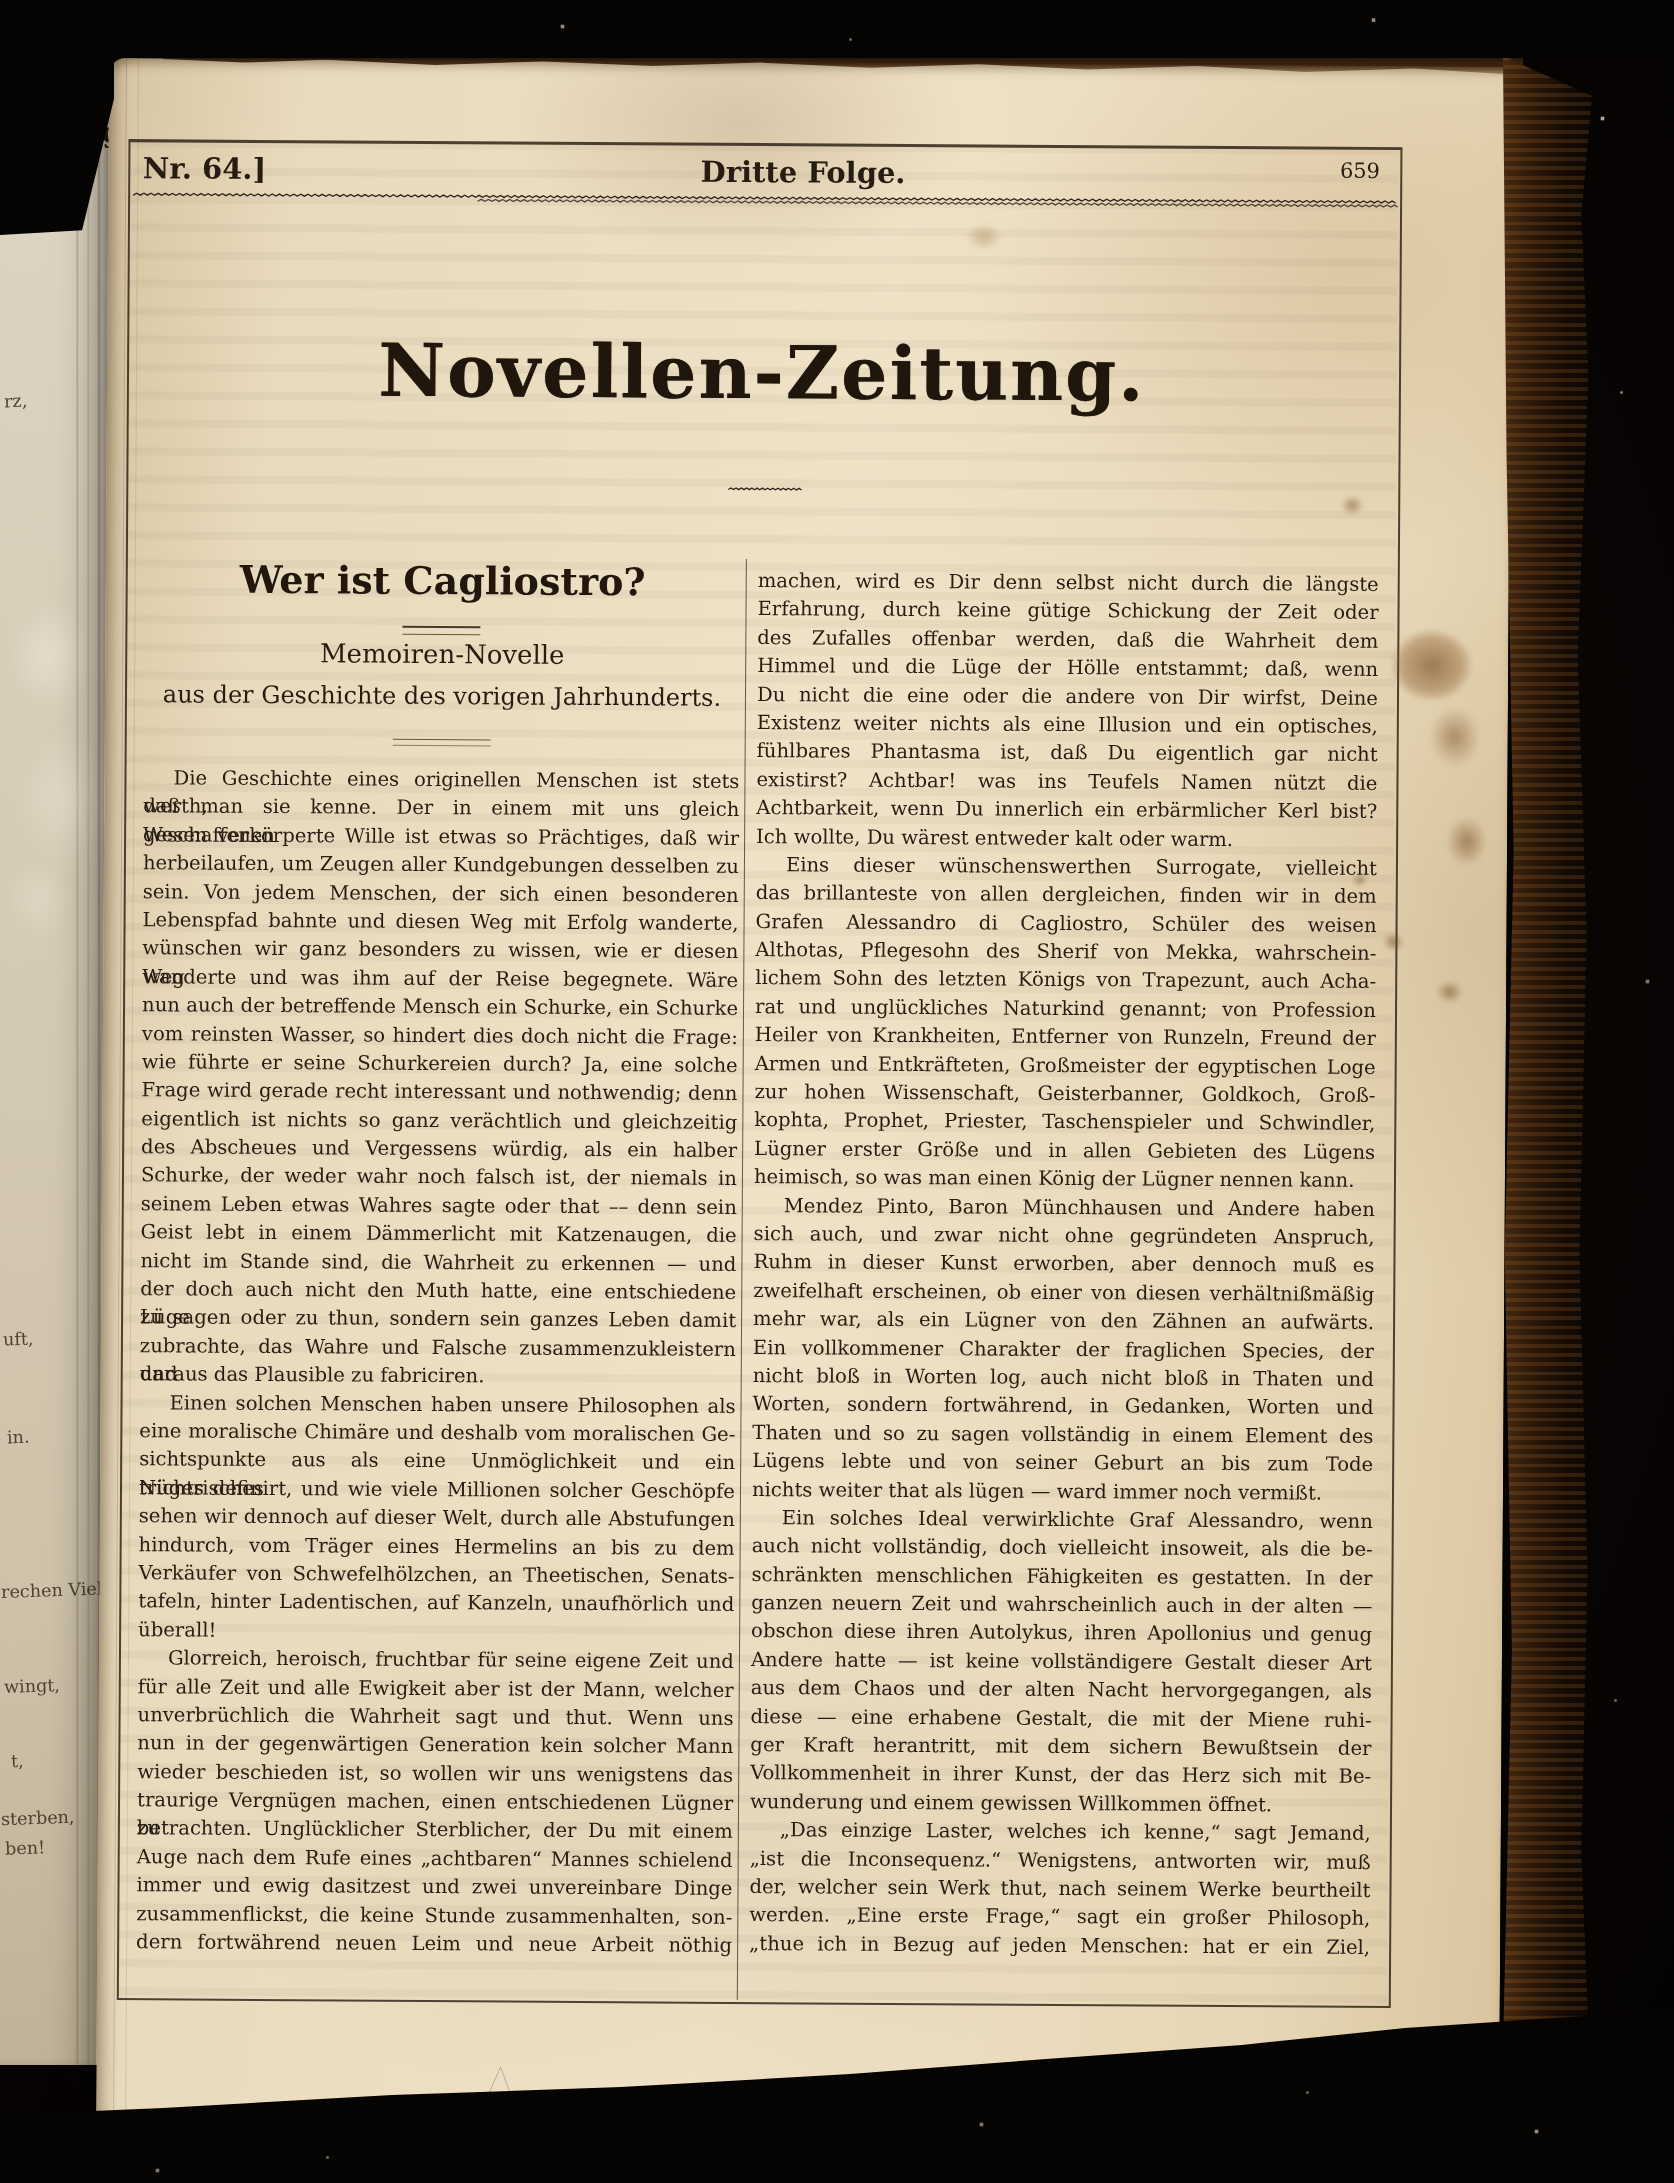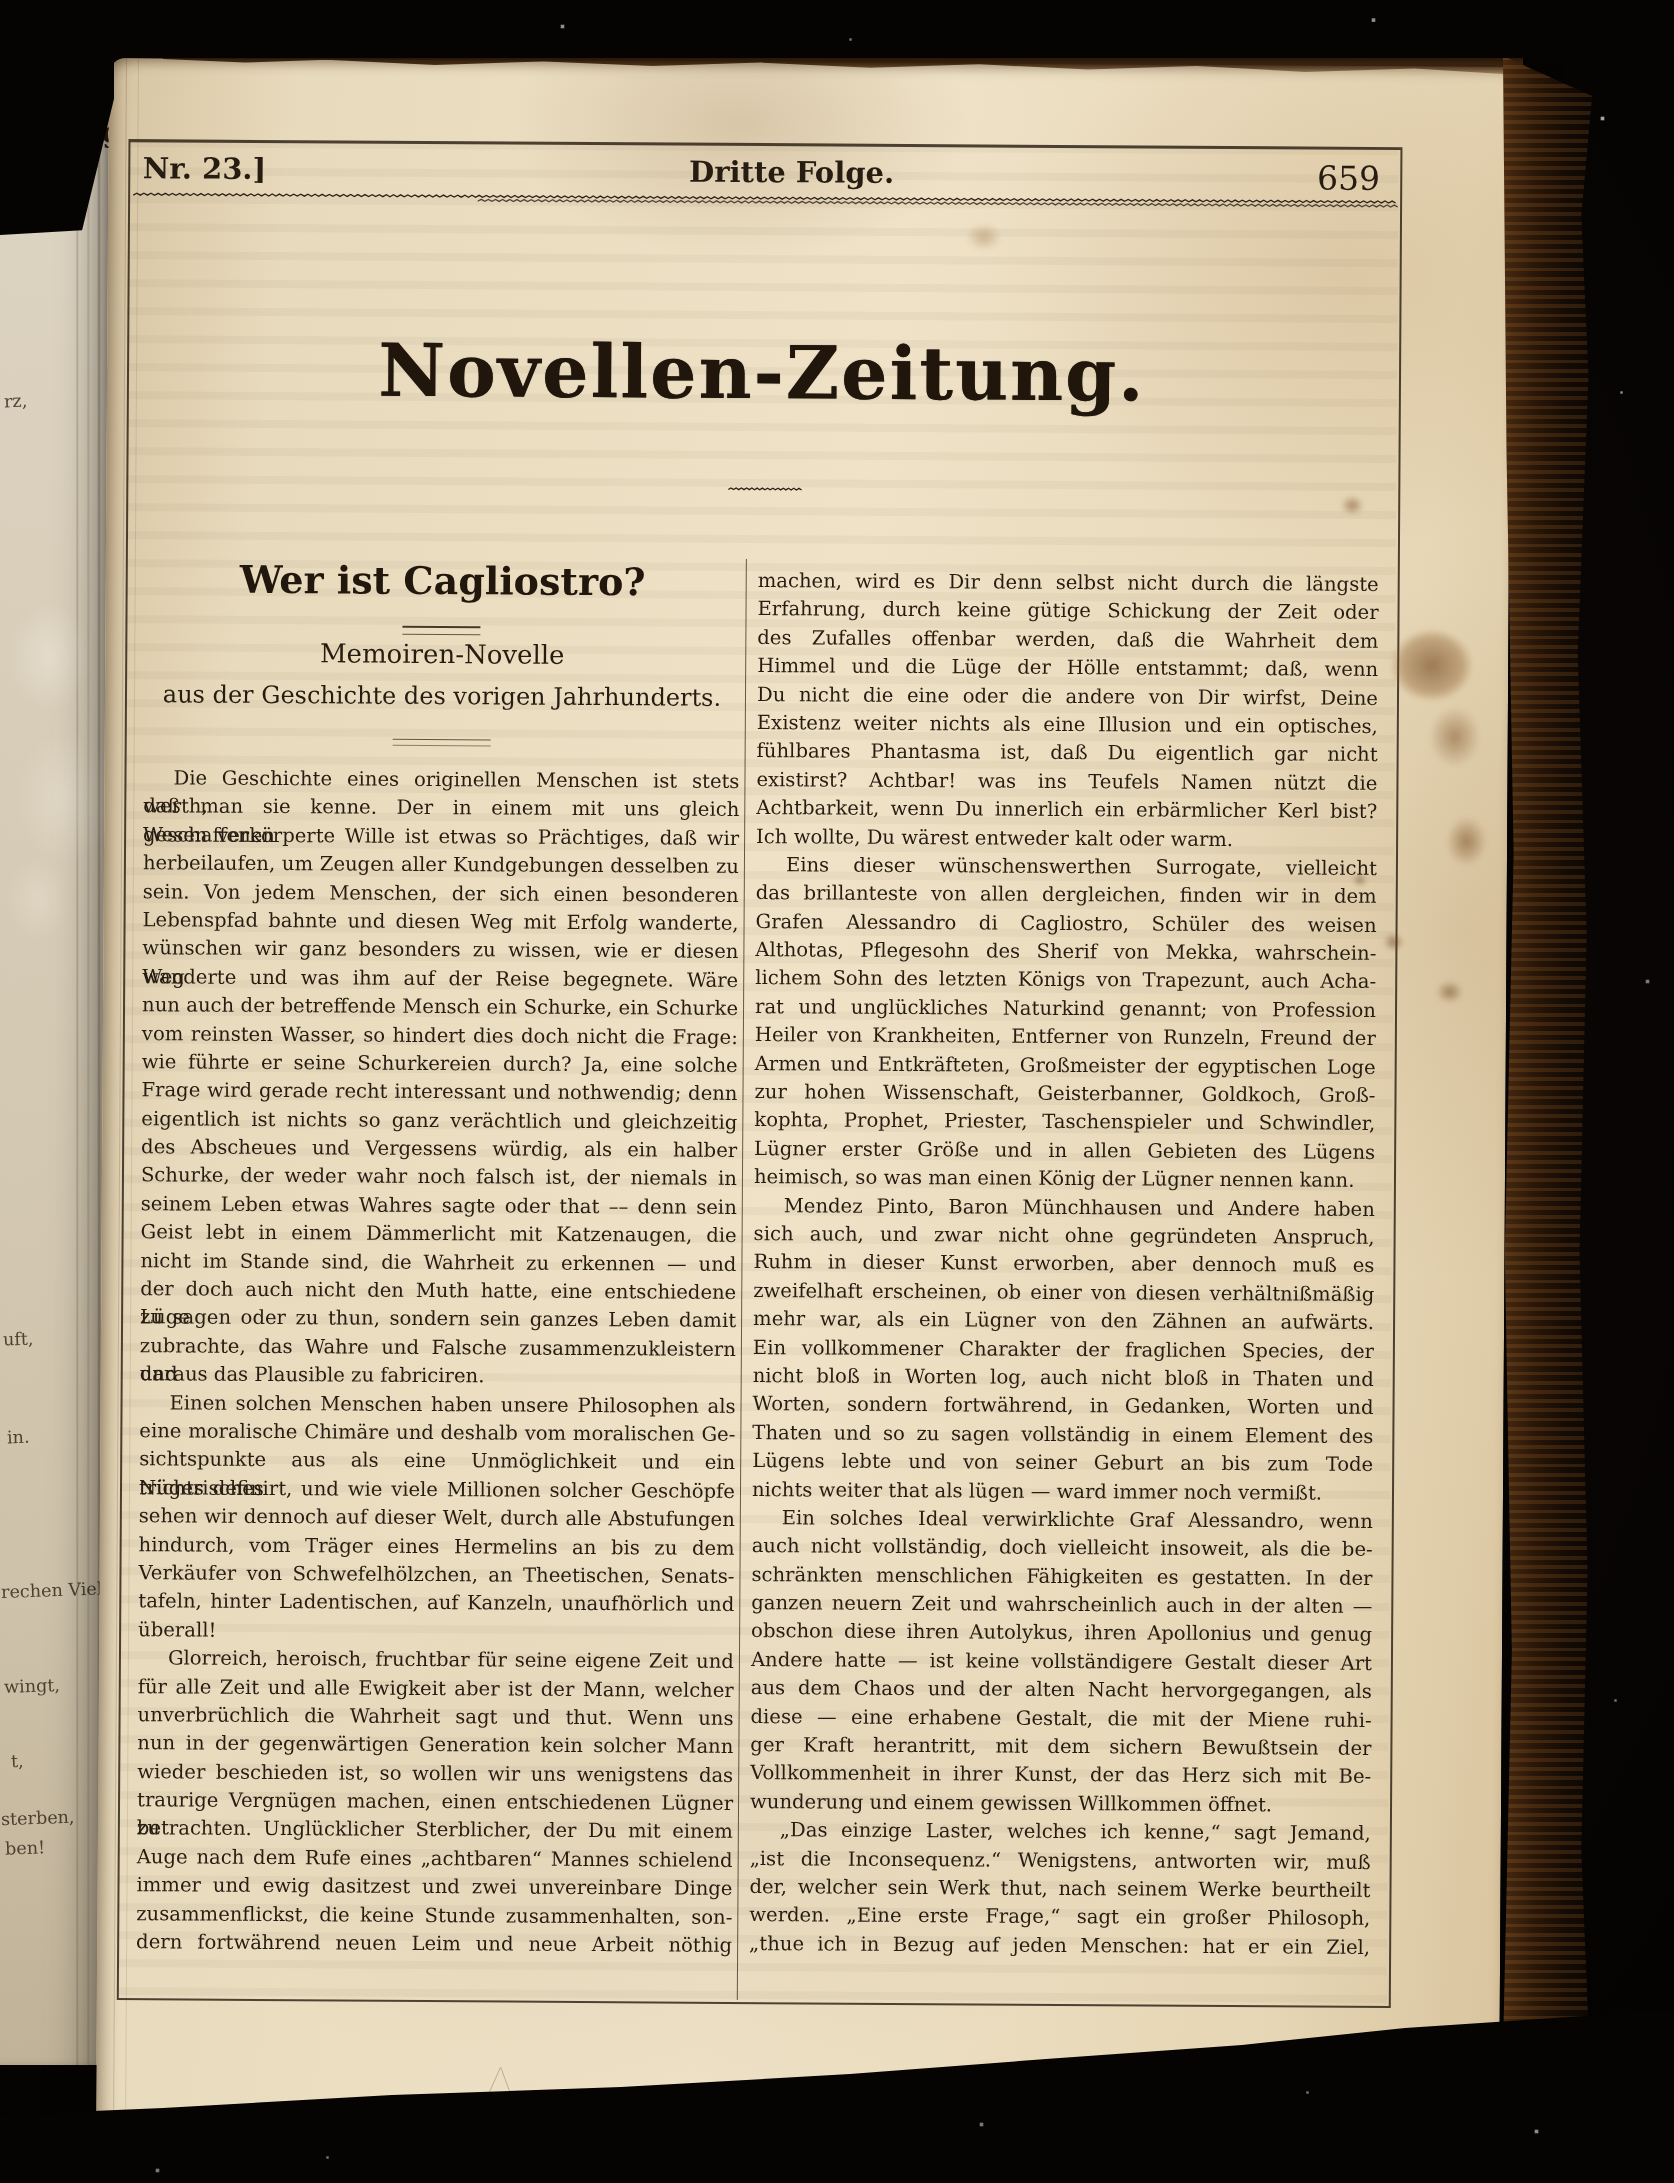--- a/index.html
+++ b/index.html
@@ -48,21 +48,21 @@
   .frame{position:absolute;left:20px;top:81px;width:1270px;height:1856px;
     border:2px solid rgba(42,30,18,.82);border-top-width:3.3px;}
   .ghost-lines{position:absolute;left:20px;top:81px;width:1270px;height:1856px;
     background:repeating-linear-gradient(to bottom, rgba(98,82,60,.055) 0 8.5px, transparent 8.5px 28px);
     filter:blur(0.7px);}
   
   .header-row{position:absolute;left:20px;top:85px;width:1270px;height:52px;
     display:flex;justify-content:space-between;align-items:flex-start;padding-top:7.8px;box-sizing:border-box;}
   .hdr-issue{font-size:29px;font-weight:bold;margin-left:14.4px;}
   .hdr-series{font-size:29px;font-weight:bold;}
-  .hdr-page{font-size:33px;margin-right:18.3px;font-family:"DejaVu Serif",serif;}
+  .hdr-page{font-size:21px;margin-right:18.3px;font-family:"DejaVu Serif",serif;}
   .zz-header{position:absolute;left:20px;top:135px;}
   .zz-header2{position:absolute;left:366px;top:139px;opacity:.8;}
   
   .masthead{position:absolute;left:20px;top:267px;width:1270px;text-align:center;
     font-size:73px;font-weight:bold;letter-spacing:2px;color:#20160c;
     text-shadow:0 0 0.7px rgba(32,22,12,.8);}
   .title-divider{position:absolute;left:622px;top:426px;}
   
   .art-heading{position:absolute;left:39px;top:498px;width:596px;text-align:center;
     font-size:38px;font-weight:bold;color:#21170d;}
@@ -145,21 +145,21 @@
       </div>
   </div>
 
   <div class="page">
     <div class="fold-line" style="left:17px;"></div>
     <div class="fold-line" style="left:29px;opacity:.6;"></div>
     <div class="ghost-lines"></div>
     <div class="frame"></div>
 
     <div class="header-row">
-      <span class="hdr-issue">Nr. 23.]</span>
+      <span class="hdr-issue">Nr. 64.]</span>
       <span class="hdr-series">Dritte Folge.</span>
       <span class="hdr-page">659</span>
     </div>
     <svg class="zz zz-header" width="1270" height="5.2" viewBox="0 0 1943 8">
         <path d="M0 3 l5.5 -3 l5.5 3 l5.5 -3 l5.5 3 l5.5 -3 l5.5 3 l5.5 -3 l5.5 3 l5.5 -3 l5.5 3 l5.5 -3 l5.5 3 l5.5 -3 l5.5 3 l5.5 -3 l5.5 3 l5.5 -3 l5.5 3 l5.5 -3 l5.5 3 l5.5 -3 l5.5 3 l5.5 -3 l5.5 3 l5.5 -3 l5.5 3 l5.5 -3 l5.5 3 l5.5 -3 l5.5 3 l5.5 -3 l5.5 3 l5.5 -3 l5.5 3 l5.5 -3 l5.5 3 l5.5 -3 l5.5 3 l5.5 -3 l5.5 3 l5.5 -3 l5.5 3 l5.5 -3 l5.5 3 l5.5 -3 l5.5 3 l5.5 -3 l5.5 3 l5.5 -3 l5.5 3 l5.5 -3 l5.5 3 l5.5 -3 l5.5 3 l5.5 -3 l5.5 3 l5.5 -3 l5.5 3 l5.5 -3 l5.5 3 l5.5 -3 l5.5 3 l5.5 -3 l5.5 3 l5.5 -3 l5.5 3 l5.5 -3 l5.5 3 l5.5 -3 l5.5 3 l5.5 -3 l5.5 3 l5.5 -3 l5.5 3 l5.5 -3 l5.5 3 l5.5 -3 l5.5 3 l5.5 -3 l5.5 3 l5.5 -3 l5.5 3 l5.5 -3 l5.5 3 l5.5 -3 l5.5 3 l5.5 -3 l5.5 3 l5.5 -3 l5.5 3 l5.5 -3 l5.5 3 l5.5 -3 l5.5 3 l5.5 -3 l5.5 3 l5.5 -3 l5.5 3 l5.5 -3 l5.5 3 l5.5 -3 l5.5 3 l5.5 -3 l5.5 3 l5.5 -3 l5.5 3 l5.5 -3 l5.5 3 l5.5 -3 l5.5 3 l5.5 -3 l5.5 3 l5.5 -3 l5.5 3 l5.5 -3 l5.5 3 l5.5 -3 l5.5 3 l5.5 -3 l5.5 3 l5.5 -3 l5.5 3 l5.5 -3 l5.5 3 l5.5 -3 l5.5 3 l5.5 -3 l5.5 3 l5.5 -3 l5.5 3 l5.5 -3 l5.5 3 l5.5 -3 l5.5 3 l5.5 -3 l5.5 3 l5.5 -3 l5.5 3 l5.5 -3 l5.5 3 l5.5 -3 l5.5 3 l5.5 -3 l5.5 3 l5.5 -3 l5.5 3 l5.5 -3 l5.5 3 l5.5 -3 l5.5 3 l5.5 -3 l5.5 3 l5.5 -3 l5.5 3 l5.5 -3 l5.5 3 l5.5 -3 l5.5 3 l5.5 -3 l5.5 3 l5.5 -3 l5.5 3 l5.5 -3 l5.5 3 l5.5 -3 l5.5 3 l5.5 -3 l5.5 3 l5.5 -3 l5.5 3 l5.5 -3 l5.5 3 l5.5 -3 l5.5 3 l5.5 -3 l5.5 3 l5.5 -3 l5.5 3 l5.5 -3 l5.5 3 l5.5 -3 l5.5 3 l5.5 -3 l5.5 3 l5.5 -3 l5.5 3 l5.5 -3 l5.5 3 l5.5 -3 l5.5 3 l5.5 -3 l5.5 3 l5.5 -3 l5.5 3 l5.5 -3 l5.5 3 l5.5 -3 l5.5 3 l5.5 -3 l5.5 3 l5.5 -3 l5.5 3 l5.5 -3 l5.5 3 l5.5 -3 l5.5 3 l5.5 -3 l5.5 3 l5.5 -3 l5.5 3 l5.5 -3 l5.5 3 l5.5 -3 l5.5 3 l5.5 -3 l5.5 3 l5.5 -3 l5.5 3 l5.5 -3 l5.5 3 l5.5 -3 l5.5 3 l5.5 -3 l5.5 3 l5.5 -3 l5.5 3 l5.5 -3 l5.5 3 l5.5 -3 l5.5 3 l5.5 -3 l5.5 3 l5.5 -3 l5.5 3 l5.5 -3 l5.5 3 l5.5 -3 l5.5 3 l5.5 -3 l5.5 3 l5.5 -3 l5.5 3 l5.5 -3 l5.5 3 l5.5 -3 l5.5 3 l5.5 -3 l5.5 3 l5.5 -3 l5.5 3 l5.5 -3 l5.5 3 l5.5 -3 l5.5 3 l5.5 -3 l5.5 3 l5.5 -3 l5.5 3 l5.5 -3 l5.5 3 l5.5 -3 l5.5 3 l5.5 -3 l5.5 3 l5.5 -3 l5.5 3 l5.5 -3 l5.5 3 l5.5 -3 l5.5 3 l5.5 -3 l5.5 3 l5.5 -3 l5.5 3 l5.5 -3 l5.5 3 l5.5 -3 l5.5 3 l5.5 -3 l5.5 3 l5.5 -3 l5.5 3 l5.5 -3 l5.5 3 l5.5 -3 l5.5 3 l5.5 -3 l5.5 3 l5.5 -3 l5.5 3 l5.5 -3 l5.5 3 l5.5 -3 l5.5 3 l5.5 -3 l5.5 3 l5.5 -3 l5.5 3 l5.5 -3 l5.5 3 l5.5 -3 l5.5 3 l5.5 -3 l5.5 3 l5.5 -3 l5.5 3 l5.5 -3 l5.5 3 l5.5 -3 l5.5 3 l5.5 -3 l5.5 3 l5.5 -3 l5.5 3 l5.5 -3 l5.5 3 l5.5 -3 l5.5 3 l5.5 -3 l5.5 3 l5.5 -3 l5.5 3 l5.5 -3 l5.5 3 l5.5 -3 l5.5 3 l5.5 -3 l5.5 3 l5.5 -3 l5.5 3 l5.5 -3 l5.5 3 l5.5 -3 l5.5 3 l5.5 -3 l5.5 3 l5.5 -3 l5.5 3 l5.5 -3 l5.5 3 l5.5 -3 l5.5 3 l5.5 -3 l5.5 3 l5.5 -3 l5.5 3 l5.5 -3 l5.5 3 l5.5 -3 l5.5 3 l5.5 -3 l5.5 3 l5.5 -3 l5.5 3"></path>
       </svg>
     <svg class="zz zz-header2" width="924" height="5.2" viewBox="0 0 1414 8">
         <path d="M0 3 l5.5 -3 l5.5 3 l5.5 -3 l5.5 3 l5.5 -3 l5.5 3 l5.5 -3 l5.5 3 l5.5 -3 l5.5 3 l5.5 -3 l5.5 3 l5.5 -3 l5.5 3 l5.5 -3 l5.5 3 l5.5 -3 l5.5 3 l5.5 -3 l5.5 3 l5.5 -3 l5.5 3 l5.5 -3 l5.5 3 l5.5 -3 l5.5 3 l5.5 -3 l5.5 3 l5.5 -3 l5.5 3 l5.5 -3 l5.5 3 l5.5 -3 l5.5 3 l5.5 -3 l5.5 3 l5.5 -3 l5.5 3 l5.5 -3 l5.5 3 l5.5 -3 l5.5 3 l5.5 -3 l5.5 3 l5.5 -3 l5.5 3 l5.5 -3 l5.5 3 l5.5 -3 l5.5 3 l5.5 -3 l5.5 3 l5.5 -3 l5.5 3 l5.5 -3 l5.5 3 l5.5 -3 l5.5 3 l5.5 -3 l5.5 3 l5.5 -3 l5.5 3 l5.5 -3 l5.5 3 l5.5 -3 l5.5 3 l5.5 -3 l5.5 3 l5.5 -3 l5.5 3 l5.5 -3 l5.5 3 l5.5 -3 l5.5 3 l5.5 -3 l5.5 3 l5.5 -3 l5.5 3 l5.5 -3 l5.5 3 l5.5 -3 l5.5 3 l5.5 -3 l5.5 3 l5.5 -3 l5.5 3 l5.5 -3 l5.5 3 l5.5 -3 l5.5 3 l5.5 -3 l5.5 3 l5.5 -3 l5.5 3 l5.5 -3 l5.5 3 l5.5 -3 l5.5 3 l5.5 -3 l5.5 3 l5.5 -3 l5.5 3 l5.5 -3 l5.5 3 l5.5 -3 l5.5 3 l5.5 -3 l5.5 3 l5.5 -3 l5.5 3 l5.5 -3 l5.5 3 l5.5 -3 l5.5 3 l5.5 -3 l5.5 3 l5.5 -3 l5.5 3 l5.5 -3 l5.5 3 l5.5 -3 l5.5 3 l5.5 -3 l5.5 3 l5.5 -3 l5.5 3 l5.5 -3 l5.5 3 l5.5 -3 l5.5 3 l5.5 -3 l5.5 3 l5.5 -3 l5.5 3 l5.5 -3 l5.5 3 l5.5 -3 l5.5 3 l5.5 -3 l5.5 3 l5.5 -3 l5.5 3 l5.5 -3 l5.5 3 l5.5 -3 l5.5 3 l5.5 -3 l5.5 3 l5.5 -3 l5.5 3 l5.5 -3 l5.5 3 l5.5 -3 l5.5 3 l5.5 -3 l5.5 3 l5.5 -3 l5.5 3 l5.5 -3 l5.5 3 l5.5 -3 l5.5 3 l5.5 -3 l5.5 3 l5.5 -3 l5.5 3 l5.5 -3 l5.5 3 l5.5 -3 l5.5 3 l5.5 -3 l5.5 3 l5.5 -3 l5.5 3 l5.5 -3 l5.5 3 l5.5 -3 l5.5 3 l5.5 -3 l5.5 3 l5.5 -3 l5.5 3 l5.5 -3 l5.5 3 l5.5 -3 l5.5 3 l5.5 -3 l5.5 3 l5.5 -3 l5.5 3 l5.5 -3 l5.5 3 l5.5 -3 l5.5 3 l5.5 -3 l5.5 3 l5.5 -3 l5.5 3 l5.5 -3 l5.5 3 l5.5 -3 l5.5 3 l5.5 -3 l5.5 3 l5.5 -3 l5.5 3 l5.5 -3 l5.5 3 l5.5 -3 l5.5 3 l5.5 -3 l5.5 3 l5.5 -3 l5.5 3 l5.5 -3 l5.5 3 l5.5 -3 l5.5 3 l5.5 -3 l5.5 3 l5.5 -3 l5.5 3 l5.5 -3 l5.5 3 l5.5 -3 l5.5 3 l5.5 -3 l5.5 3 l5.5 -3 l5.5 3 l5.5 -3 l5.5 3 l5.5 -3 l5.5 3 l5.5 -3 l5.5 3 l5.5 -3 l5.5 3 l5.5 -3 l5.5 3 l5.5 -3 l5.5 3 l5.5 -3 l5.5 3 l5.5 -3 l5.5 3 l5.5 -3 l5.5 3 l5.5 -3 l5.5 3 l5.5 -3 l5.5 3 l5.5 -3 l5.5 3 l5.5 -3 l5.5 3 l5.5 -3 l5.5 3"></path>
       </svg>
 

